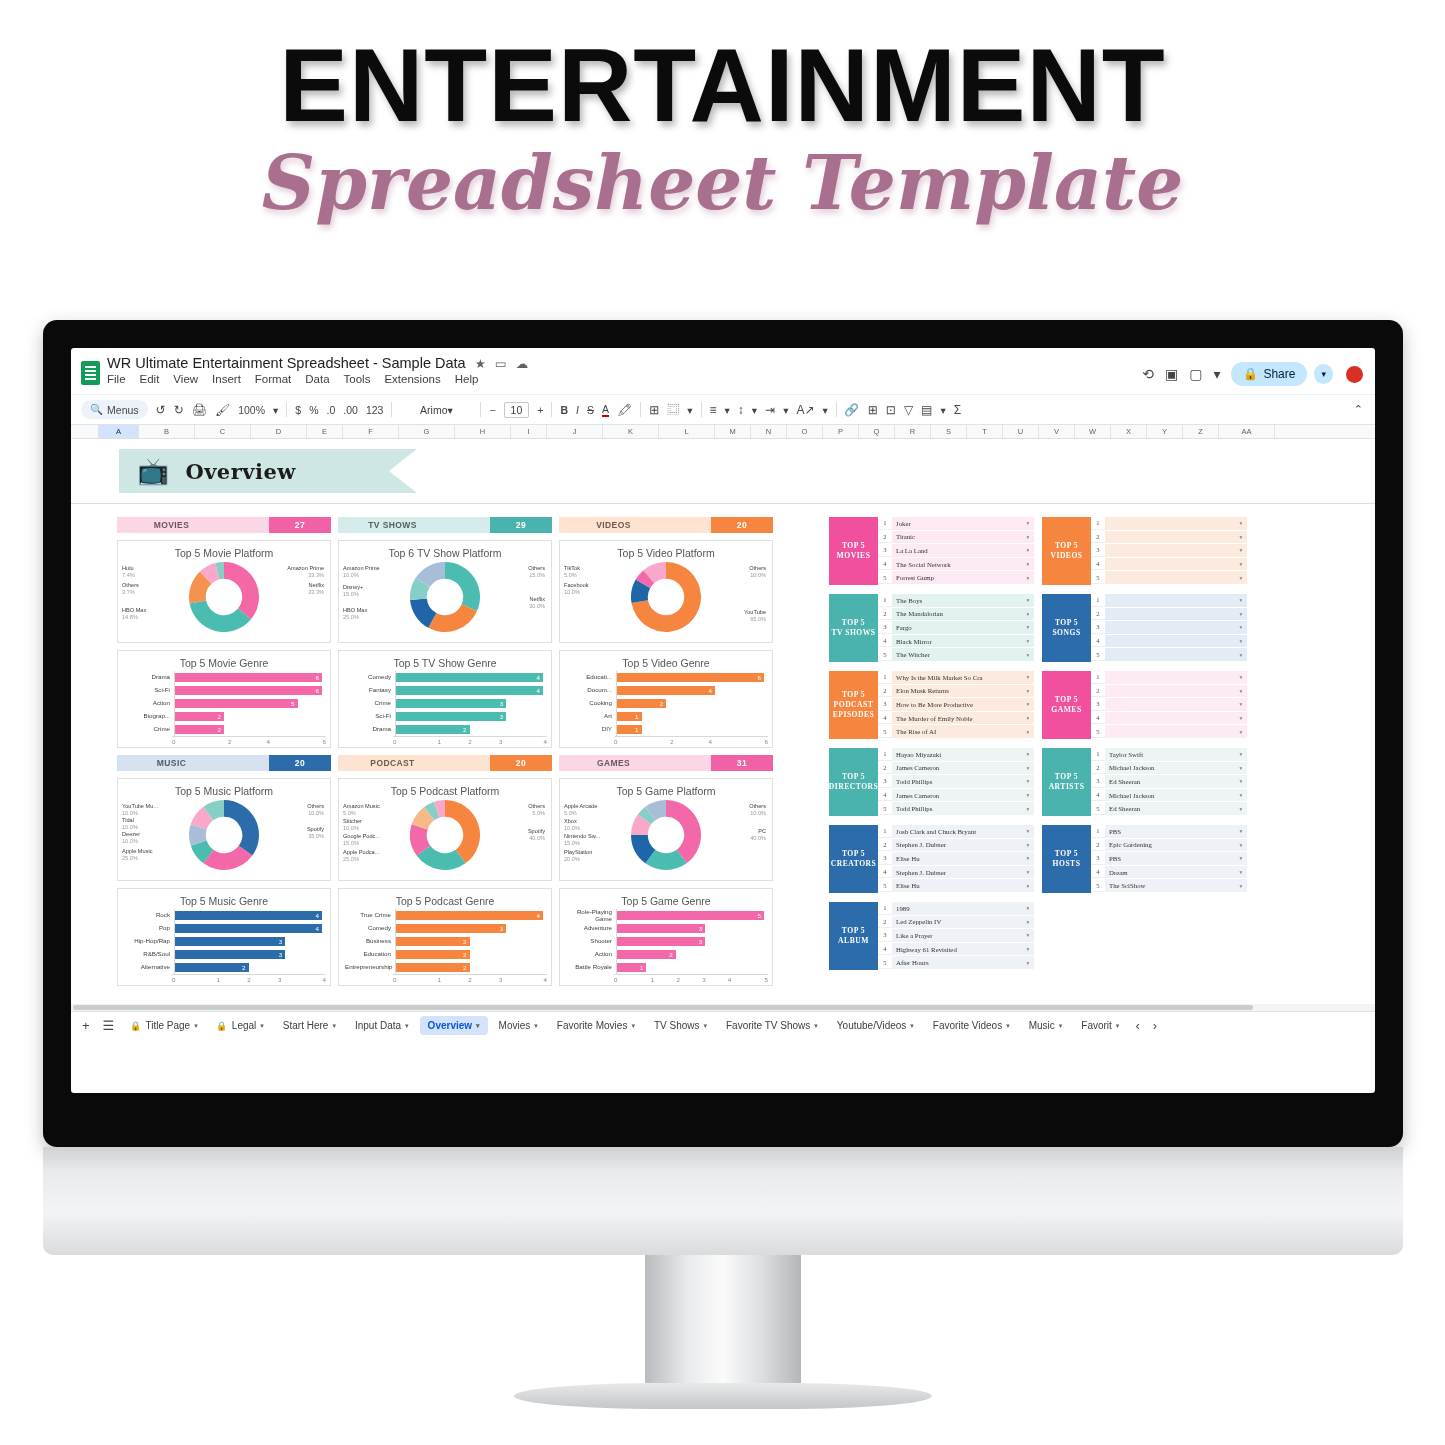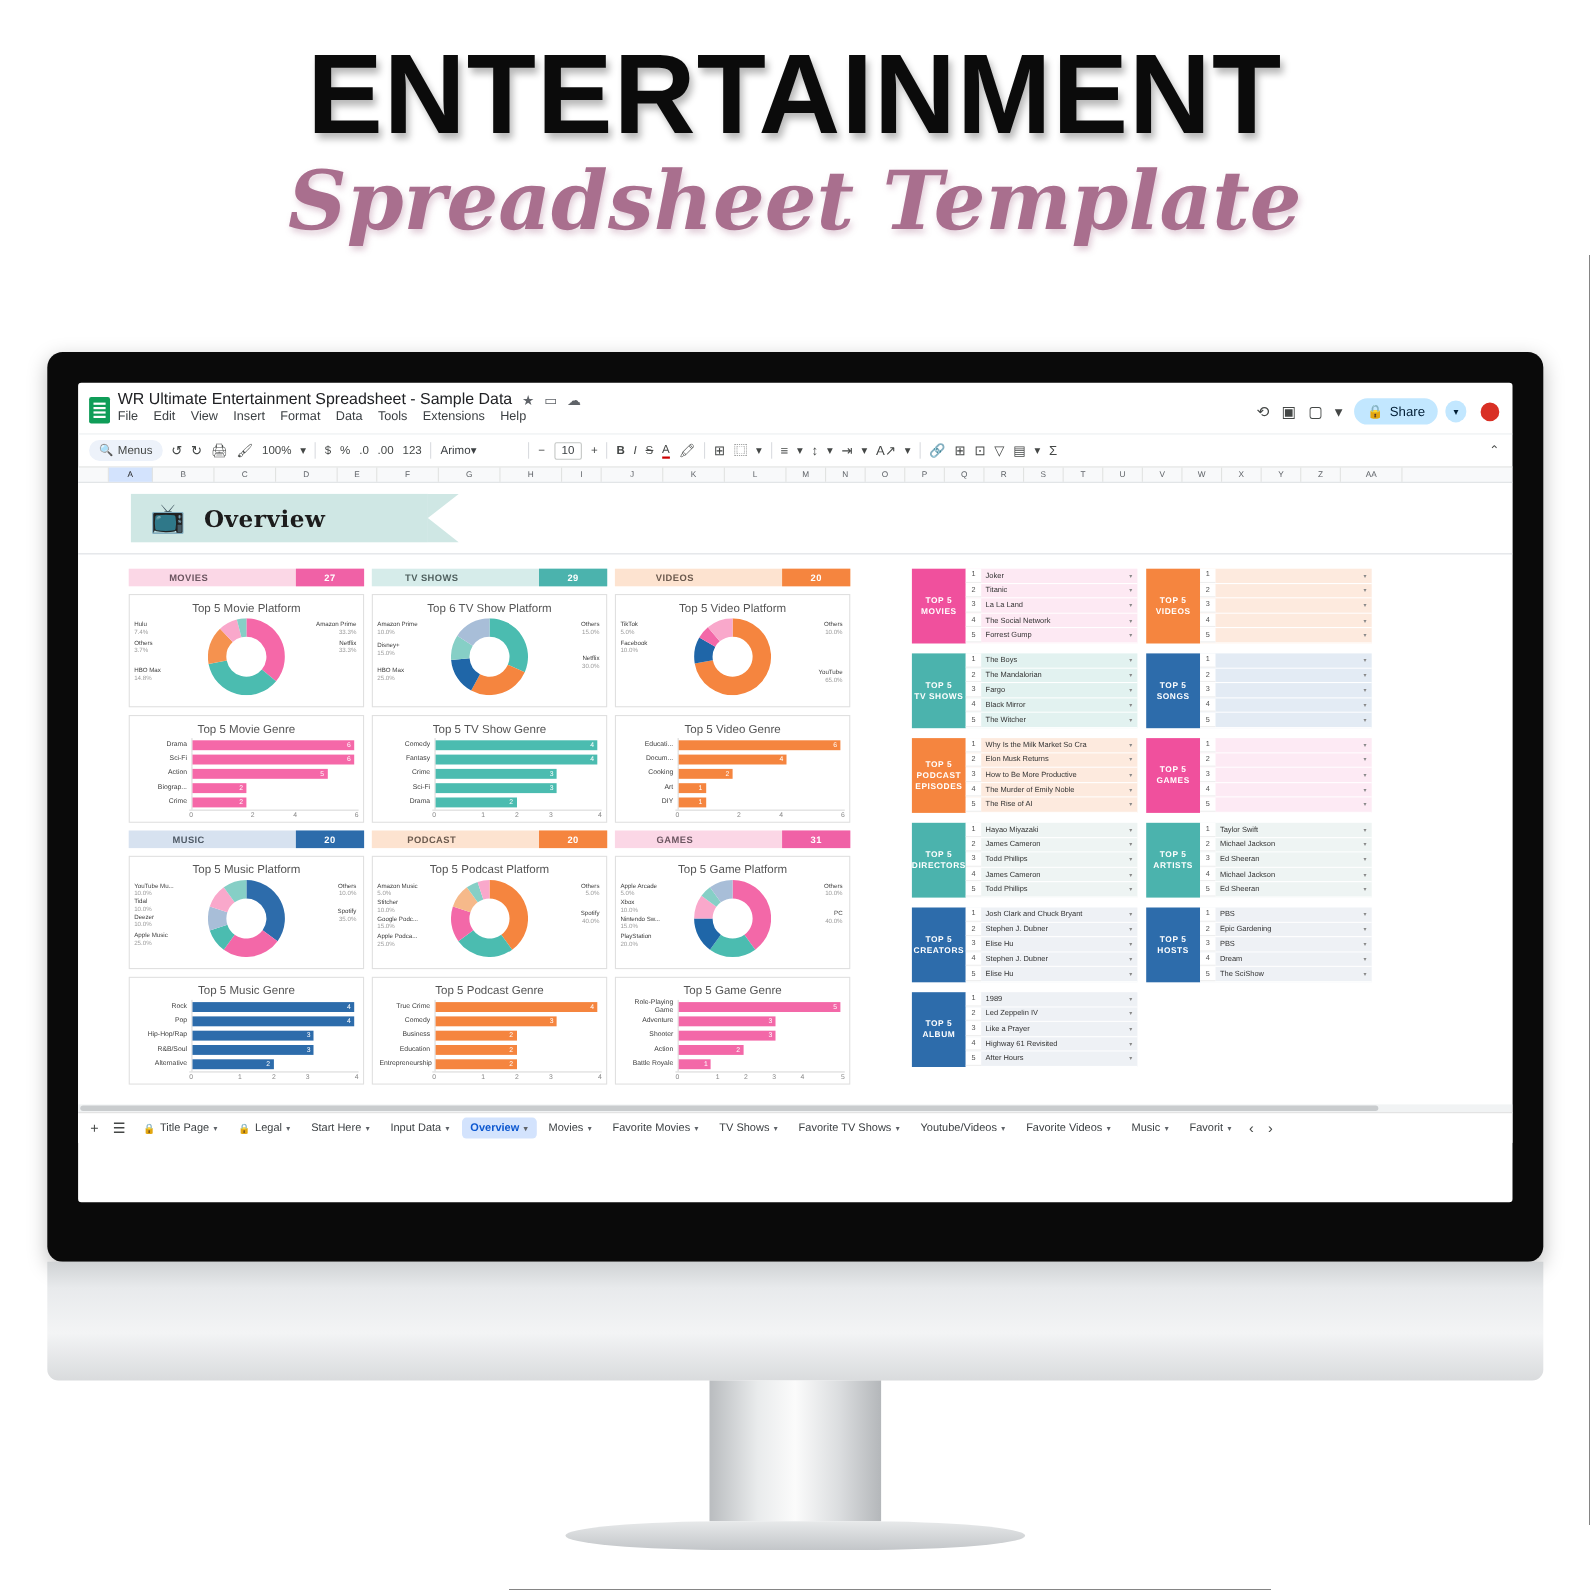--- a/index.html
+++ b/index.html
@@ -70,21 +70,21 @@
 
   .gs-toolbar {
     display:flex; align-items:center; gap:8px; padding:3px 10px; height:30px;
     border-top:1px solid #eceff1;
   }
   .tb-pill { display:flex; align-items:center; gap:4px; background:#edf2fa; border-radius:13px; padding:3px 9px; font-size:10.5px; color:#444746;}
   .tb-i { font-size:12px; color:#444746; }
   .tb-txt { font-size:10.5px; color:#444746; }
   .tb-sep { width:1px; height:15px; background:#dadce0; }
   .tb-box { border:1px solid #c4c7c5; border-radius:2px; padding:1px 6px; font-size:10.5px; color:#3c4043;}
-  .tb-font { display:flex; align-items:center; justify-content:flex-start; width:72px; font-size:10.5px; color:#3c4043;}
+  .tb-font { display:flex; align-items:center; justify-content:center; width:72px; font-size:10.5px; color:#3c4043;}
   .tb-right { margin-left:auto; font-size:11px; color:#444746; padding-right:2px;}
 
   
   .colhdr { display:flex; height:15px; background:#f8f9fa; border-top:1px solid #e1e3e1; border-bottom:1px solid #dcdfe3;}
   .colhdr .corner { width:28px; border-right:1px solid #e1e3e1; }
   .colhdr .cell { flex:0 0 auto; border-right:1px solid #e1e3e1; font-size:7.5px; color:#5f6368;
                   display:flex; align-items:center; justify-content:center; }
   .colhdr .cell.sel { background:#d3e3fd; color:#1f1f1f; }
 
   
@@ -126,21 +126,21 @@
   .barlabel { width:50px; text-align:right; padding-right:4px; font-size:6.2px; color:#3c3c3c; line-height:1.05;}
   .bartrack { flex:1; position:relative; height:13px; border-left:1px solid #d9d9d9; }
   .barfill { position:absolute; left:0; top:2px; bottom:2px; display:flex; align-items:center; justify-content:flex-end;}
   .barval { font-size:6.2px; color:#fff; padding-right:3px; }
   .axis { display:flex; margin-left:50px; border-top:1px solid #d9d9d9; padding-top:1px; }
   .axis span { flex:1; font-size:6.2px; color:#888; text-align:center; }
   .axis span:first-child { text-align:left; }
   .axis span:last-child { text-align:right; }
 
   
-  .lists { position:absolute; left:712px; top:0; display:flex; gap:8px; }
+  .lists { position:absolute; left:712px; top:0; display:flex; gap:8px;font-family:Liberation Serif, serif; }
   .listcol { display:flex; flex-direction:column; gap:9px; }
   .top5 { display:flex; height:68px; }
   .t5-badge { width:49px; display:flex; flex-direction:column; align-items:center; justify-content:center;
     color:#fff; font-size:7.6px; font-weight:700; letter-spacing:.5px; line-height:1.35; text-align:center;}
   .t5-rows { flex:1; display:flex; flex-direction:column; }
   .t5-row { flex:1; display:flex; align-items:center; border-bottom:1px solid #fff; }
   .t5-n { width:14px; text-align:center; font-size:6.6px; color:#555; background:#fff; height:100%;
           display:flex; align-items:center; justify-content:center; border-bottom:1px solid #eee;}
   .t5-t { flex:1; font-size:6.8px; color:#333; padding-left:4px; overflow:hidden; white-space:nowrap;}
   .t5-c { width:12px; font-size:5.5px; color:#888; text-align:center; }

